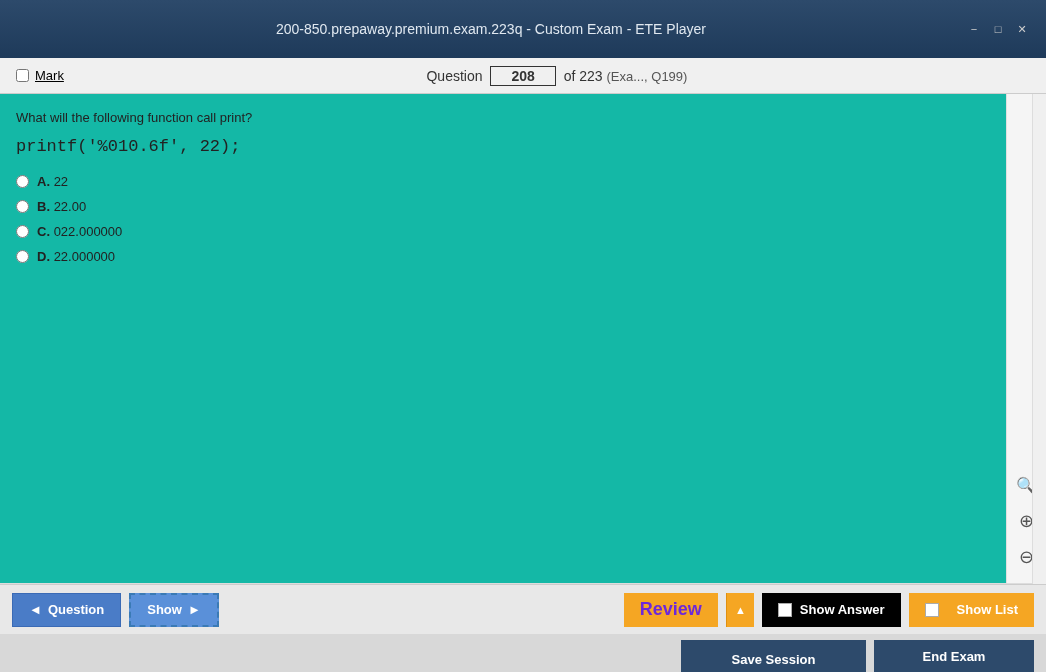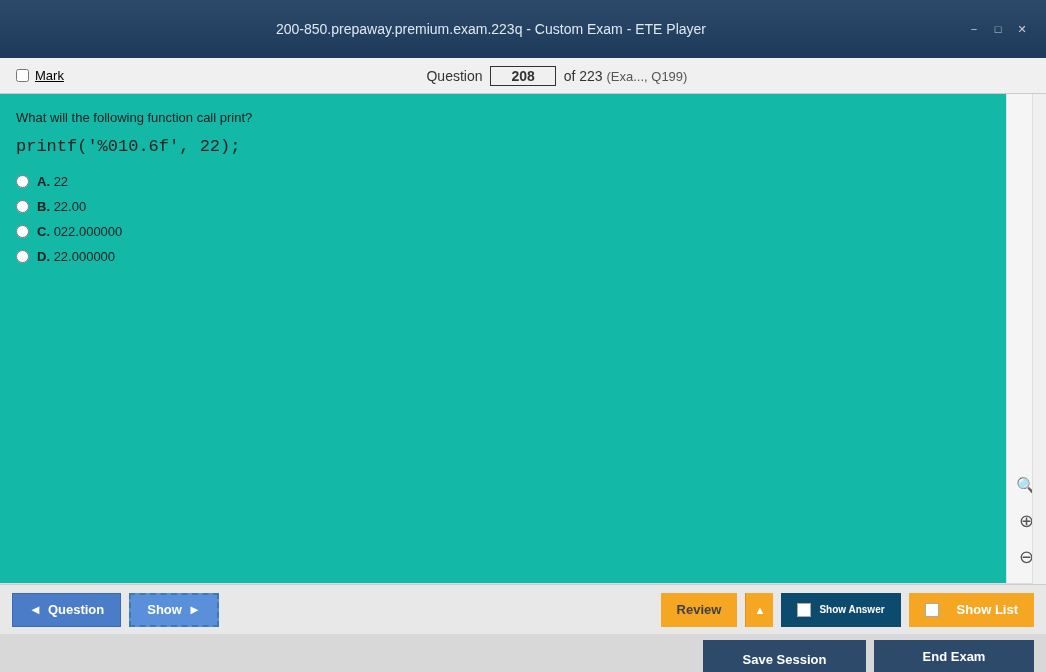--- a/index.html
+++ b/index.html
@@ -169,52 +169,52 @@
       border: 1px solid #3a6ab5;
     }
     .next-btn {
       background: #5a90d9;
       color: white;
       border: 2px dashed #3a7ab5;
     }
     .spacer { flex: 1; }
     .review-btn {
       background: #f5a623;
-      color: #404040;
-      border: none;
-      height: 34px;
-      padding: 0 16px;
-      cursor: pointer;
-      font-size: 13px;
+      color: #6d28d9;
+      border: none;
+      height: 34px;
+      padding: 0 16px;
+      cursor: pointer;
+      font-size: 18px;
       font-weight: bold;
       display: flex;
       align-items: center;
       gap: 6px;
     }
     .review-arrow {
       width: 28px;
       height: 34px;
       background: #f5a623;
       border: none;
       cursor: pointer;
       display: flex;
       align-items: center;
       justify-content: center;
       color: white;
       font-size: 11px;
       border-left: 1px solid #e09010;
     }
     .show-answer-btn {
-      background: #0c4a6e;
-      color: white;
-      border: none;
-      height: 34px;
-      padding: 0 16px;
-      cursor: pointer;
-      font-size: 10px;
+      background: #000000;
+      color: white;
+      border: none;
+      height: 34px;
+      padding: 0 16px;
+      cursor: pointer;
+      font-size: 13px;
       font-weight: bold;
       display: flex;
       align-items: center;
       gap: 8px;
     }
     .show-list-btn {
       background: #f5a623;
       color: white;
       border: none;
       height: 34px;
@@ -246,21 +246,21 @@
     }
     .save-session-btn {
       background: #2d4a6b;
       color: white;
       border: none;
       height: 32px;
       padding: 12px 24px;
       cursor: pointer;
       font-size: 13px;
       font-weight: bold;
-      width: 163px;
+      width: 185px;
     }
     .end-exam-btn {
       background: #2d4a6b;
       color: white;
       border: none;
       height: 32px;
       padding: 0 24px;
       cursor: pointer;
       font-size: 13px;
       font-weight: bold;

